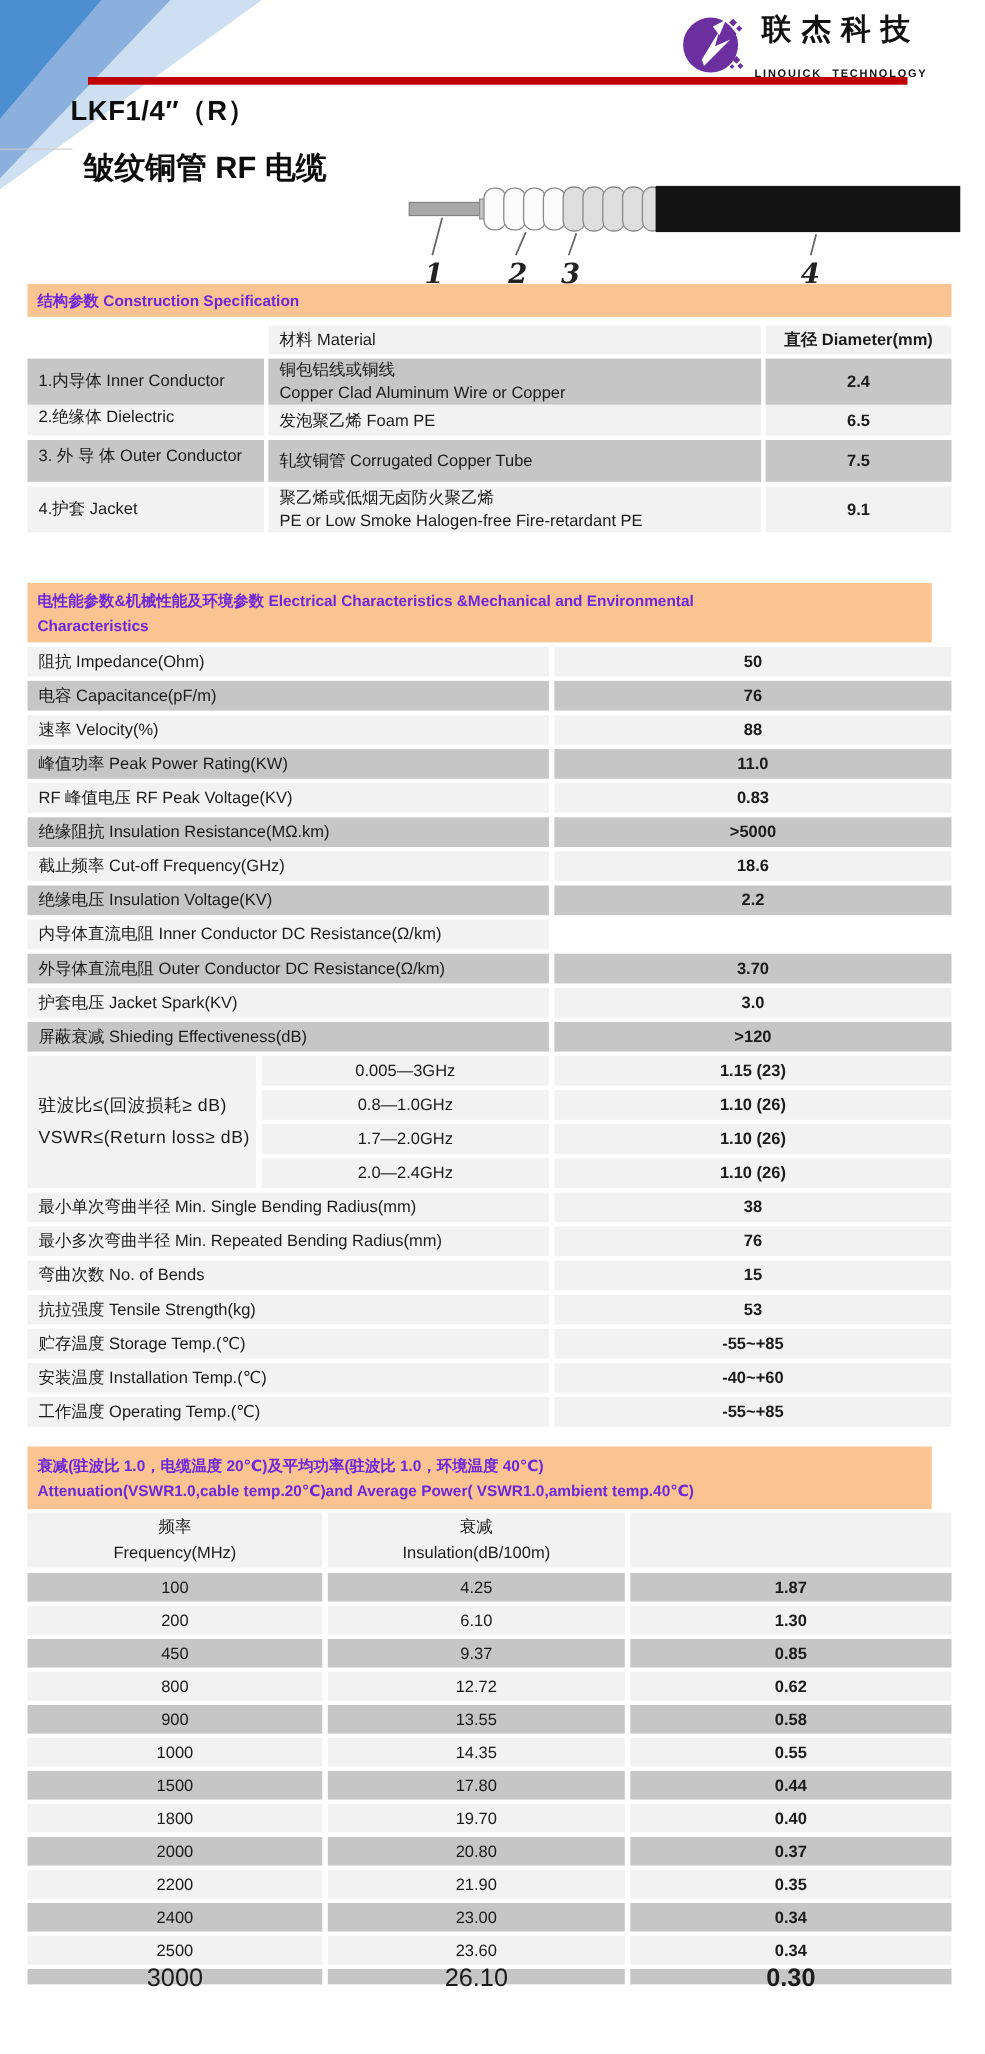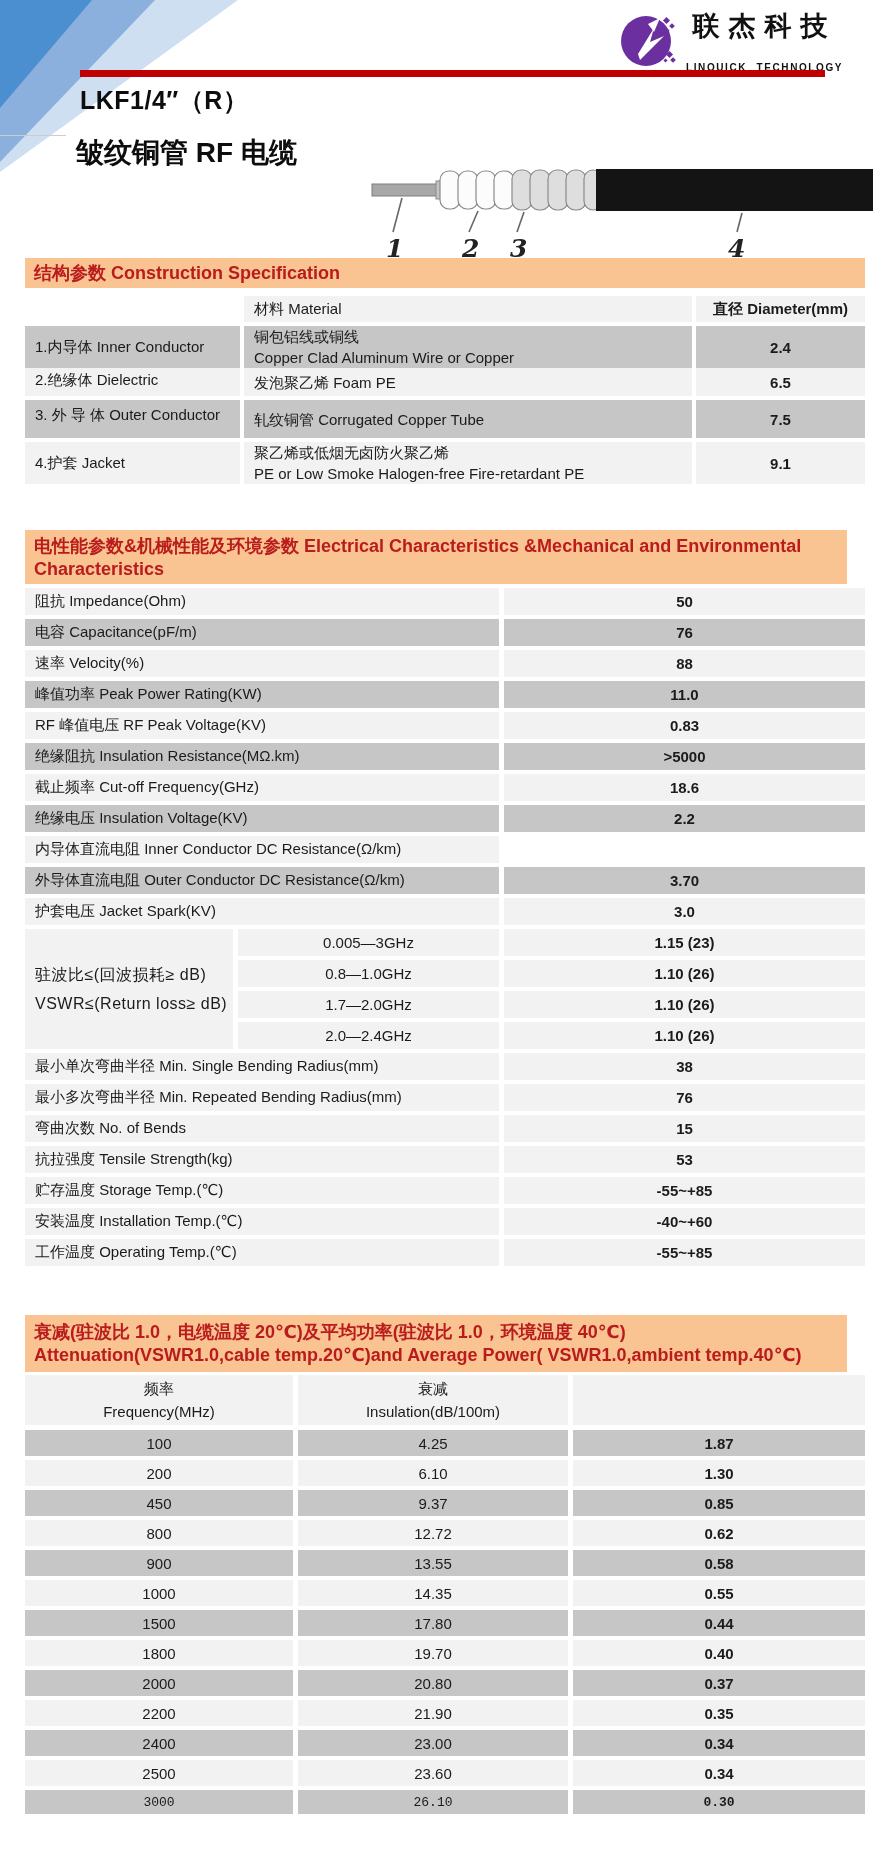--- a/index.html
+++ b/index.html
@@ -10,27 +10,27 @@
   }
   
   .corner-deco{position:absolute;left:0;top:0;width:245px;height:175px;}
   .logo{position:absolute;left:620px;top:8px;display:flex;align-items:center;}
   .logo-mark{width:58px;height:62px;}
   .logo-text{margin-left:8px;text-align:center;}
   .logo-cn{font-size:27px;font-weight:bold;letter-spacing:9px;color:#111;white-space:nowrap;}
   .logo-en{font-size:10px;font-weight:bold;letter-spacing:1.6px;word-spacing:5px;color:#111;margin-top:18px;white-space:nowrap;}
   .red-rule{position:absolute;left:80px;top:70px;width:745px;height:7px;background:#C00000;}
   .faint-line{position:absolute;left:0;top:135px;width:66px;height:1px;background:#cccccc;}
-  .model-title{position:absolute;left:80px;top:84px;font-size:25px;font-weight:bold;color:#0d0d0d;letter-spacing:0.5px;}
+  .model-title{position:absolute;left:64px;top:84px;font-size:25px;font-weight:bold;color:#0d0d0d;letter-spacing:0.5px;}
   .product-title{position:absolute;left:76px;top:134px;font-size:28px;font-weight:bold;color:#0d0d0d;}
   .cable-diagram{position:absolute;left:360px;top:166px;width:515px;height:96px;}
   .diag-num{font-family:"DejaVu Serif","Liberation Serif",serif;font-style:italic;font-weight:bold;font-size:25px;fill:#222;}
   
-  .sec-bar{position:absolute;left:25px;width:822px;background:#FAC392;color:#b91c1c;
-    font-weight:bold;font-size:18px;padding:0 9px;}
+  .sec-bar{position:absolute;left:25px;width:822px;background:#FAC392;color:#6d28d9;
+    font-weight:bold;font-size:14px;padding:0 9px;}
   .sec-1{top:258px;height:30px;line-height:30px;}
   .sec-2{top:530px;height:54px;padding-top:5px;box-sizing:border-box;line-height:23px;}
   .sec-3{top:1315px;height:57px;padding-top:6px;box-sizing:border-box;line-height:23px;}
   
   .tbl{position:absolute;left:25px;width:840px;}
   .cell{display:flex;align-items:center;font-size:15px;}
   .dark .cell, .cell.dark{background:#C6C6C6;}
   .light .cell, .cell.light{background:#F2F2F2;}
   .cell.val{justify-content:center;font-weight:bold;}
   .cell.ctr{justify-content:center;}
@@ -58,21 +58,21 @@
   .vswr-range,.vswr-value{background:#F2F2F2;}
   
   #attenuation-table{top:1375px;}
   .a-head{display:grid;grid-template-columns:268px 270px 1fr;column-gap:5px;height:50px;margin-bottom:5px;}
   .a-head .cell{background:#F2F2F2;flex-direction:column;justify-content:center;line-height:23px;}
   .a-head .cell.bold{font-weight:bold;}
   .a-row{display:grid;grid-template-columns:268px 270px 1fr;column-gap:5px;height:26px;margin-bottom:4px;}
   .a-row .cell{justify-content:center;height:26px;}
   .a-row .cell.power{font-weight:bold;}
   .a-row.big{height:30px;}
-  .a-row.big .cell{height:24px;font-size:13px;font-family:Liberation Mono, monospace;}
+  .a-row.big .cell{height:14px;font-size:23px;}
 </style>
 </head>
 <body>
 
 <svg class="corner-deco" viewBox="0 0 245 175">
   <polygon points="0,0 238,0 0,172" fill="#bcd4ec" opacity="0.75"></polygon>
   <polygon points="0,0 155,0 0,162" fill="#7fa8d9" opacity="0.85"></polygon>
   <polygon points="0,0 92,0 0,108" fill="#4c8fd0"></polygon>
 </svg>
 
@@ -213,20 +213,24 @@
       <div class="cell lbl">内导体直流电阻 Inner Conductor DC Resistance(Ω/km)</div>
     </div>
     <div class="e-row dark">
       <div class="cell lbl">外导体直流电阻 Outer Conductor DC Resistance(Ω/km)</div>
       <div class="cell val">3.70</div>
     </div>
     <div class="e-row light">
       <div class="cell lbl">护套电压 Jacket Spark(KV)</div>
       <div class="cell val">3.0</div>
     </div>
+    <div class="e-row dark">
+      <div class="cell lbl">屏蔽衰减 Shieding Effectiveness(dB)</div>
+      <div class="cell val">&gt;120</div>
+    </div>
     <div class="vswr-block">
       <div class="cell vswr-label">
         <div class="vswr-cn">驻波比≤(回波损耗≥ dB)</div>
         <div class="vswr-en">VSWR≤(Return loss≥ dB)</div>
       </div>
       <div class="cell ctr vswr-range">0.005—3GHz</div>
       <div class="cell val vswr-value">1.15 (23)</div>
       <div class="cell ctr vswr-range">0.8—1.0GHz</div>
       <div class="cell val vswr-value">1.10 (26)</div>
       <div class="cell ctr vswr-range">1.7—2.0GHz</div>

